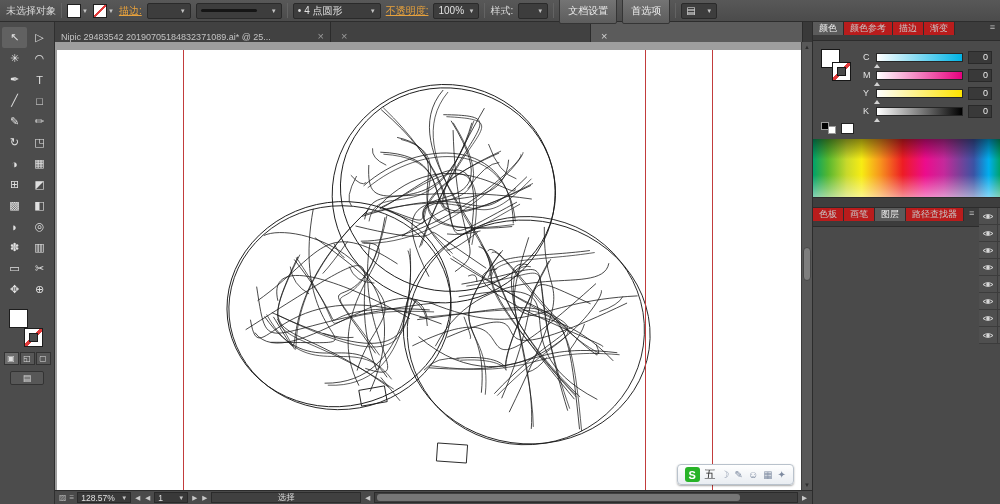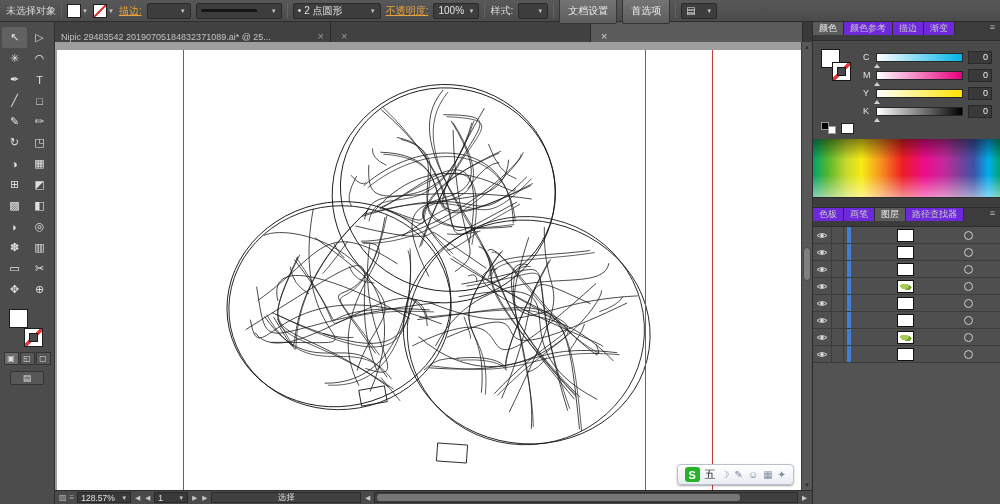--- a/index.html
+++ b/index.html
@@ -67,21 +67,21 @@
   .nav-ar{font-size:6.5px;color:#c9c9c9;cursor:pointer;padding:0 1px}
   .ab-box{width:34px;height:11px;background:#393939;border:1px solid #292929;display:flex;align-items:center;padding:0 3px;font-size:8.5px;color:#e0e0e0;cursor:pointer}
   .status-box{width:150px;height:11px;background:#404040;border:1px solid #2b2b2b;display:flex;align-items:center;justify-content:center;font-size:8.5px;color:#ddd;cursor:pointer}
   .hscroll{flex:1;height:11px;background:#3f3f3f;border:1px solid #2b2b2b;position:relative;cursor:pointer}
   .hthumb{position:absolute;left:2px;top:1px;bottom:1px;width:86%;background:#767676;border-radius:3px;cursor:grab}
 
   
   .right-dock{position:absolute;right:0;top:22px;bottom:0;width:188px;background:#4a4a4a;border-left:1px solid #2c2c2c;display:flex;flex-direction:column;z-index:4}
   .panel-tabs{height:19px;background:#3c3c3c;display:flex;align-items:flex-start;border-bottom:1px solid #2c2c2c;flex:none}
   .ptabs{display:flex}
-  .ptab{padding:0 6px;display:flex;align-items:center;font-size:9px;color:#c7c7c7;background:#6d28d9;border-right:1px solid #2d2d2d;cursor:pointer;white-space:nowrap}
+  .ptab{padding:0 6px;display:flex;align-items:center;font-size:9px;color:#c7c7c7;background:#b91c1c;border-right:1px solid #2d2d2d;cursor:pointer;white-space:nowrap}
   .ptab.active{background:#5b5b5b;color:#efefef}
   .panel-menu{margin-left:auto;padding:0 5px;display:flex;align-items:center;color:#bbb;font-size:9px;cursor:pointer}
 
   .color-body{display:flex;gap:8px;padding:8px 8px 0 8px}
   .cswatches{position:relative;width:34px;height:36px;flex:none;cursor:pointer}
   .cfill{position:absolute;left:0;top:0;width:19px;height:19px;background:#fff;border:1px solid #161616}
   .cstroke{position:absolute;left:11px;top:13px;width:19px;height:19px;background:linear-gradient(135deg,#fff 42%,#e03a3a 42%,#e03a3a 58%,#fff 58%);border:1px solid #161616}
   .cstroke::after{content:'';position:absolute;inset:4px;background:#4a4a4a;border:1px solid #161616}
   .cmyk{flex:1;display:flex;flex-direction:column;gap:6px;padding-top:2px}
   .chrow{display:flex;align-items:center;gap:5px;height:12px}
@@ -94,21 +94,21 @@
   .bw i{position:absolute;display:block;width:8px;height:8px;border:1px solid #999}
   .bw .b{left:0;top:0;background:#000}
   .bw .w{right:0;bottom:0;background:#fff}
   .wsw{width:13px;height:11px;background:#fff;border:1px solid #222;cursor:pointer}
   .spectrum{height:58px;margin-top:3px;cursor:crosshair;flex:none;
     background:
       linear-gradient(to bottom, rgba(0,0,0,0.45) 0%, rgba(0,0,0,0) 35%, rgba(255,255,255,0) 62%, rgba(255,255,255,0.5) 100%),
       linear-gradient(to right,#00a26b 0%,#55b72f 8%,#c8d92b 18%,#f7ec13 26%,#f7941d 36%,#ed1c24 48%,#ec0c8c 60%,#c5299b 70%,#7f3f98 78%,#3b53a4 86%,#00aeef 94%,#00a26b 100%)}
   .dock-gap{height:11px;background:#3e3e3e;border-top:1px solid #2c2c2c;border-bottom:1px solid #2c2c2c;cursor:row-resize;flex:none}
 
-  .layers-panel{flex:1;display:flex;flex-direction:column;min-height:0}
+  .layers-panel{flex:1;display:flex;flex-direction:row;min-height:0}
   .lrow{height:17px;display:flex;align-items:center;background:#4f4f4f;border-bottom:1px solid #3c3c3c;cursor:pointer;flex:none}
   .leye{width:19px;height:100%;display:flex;align-items:center;justify-content:center;border-right:1px solid #3c3c3c;flex:none}
   .llock{width:12px;height:100%;border-right:1px solid #3c3c3c;flex:none}
   .lbar{width:4px;height:100%;background:#3f7fd4;margin-left:3px;flex:none}
   .lthumb{width:17px;height:13px;background:#fff;border:1px solid #101010;margin-left:46px;position:relative;flex:none}
   .blob{position:absolute;inset:1px;background:
     radial-gradient(ellipse at 42% 48%, #a8cb52 0%, #a8cb52 40%, rgba(0,0,0,0) 41%),
     radial-gradient(ellipse at 66% 62%, #71a02c 0%, #71a02c 32%, rgba(0,0,0,0) 33%)}
   .ltarget{width:9px;height:9px;border:1px solid #cfcfcf;border-radius:50%;margin-left:auto;margin-right:27px;flex:none}
   .layers-rest{flex:1;background:#535353}
@@ -133,21 +133,21 @@
     <div class="dd w44">
       <span class="dd-arrow">▼</span>
     </div>
     <div class="dd w86">
       <span class="profile-line"></span>
       <span class="dd-arrow">▼</span>
     </div>
     <span class="cb-sep"></span>
     <div class="dd w88">
       <span class="dd-text">•</span>
-      <span class="dd-text">2 点圆形</span>
+      <span class="dd-text">4 点圆形</span>
       <span class="dd-arrow">▼</span>
     </div>
     <span class="cb-link">不透明度:</span>
     <div class="dd w46">
       <span class="dd-text">100%</span>
       <span class="dd-arrow">▼</span>
     </div>
     <span class="cb-sep"></span>
     <span class="cb-text">样式:</span>
     <div class="dd w30">

